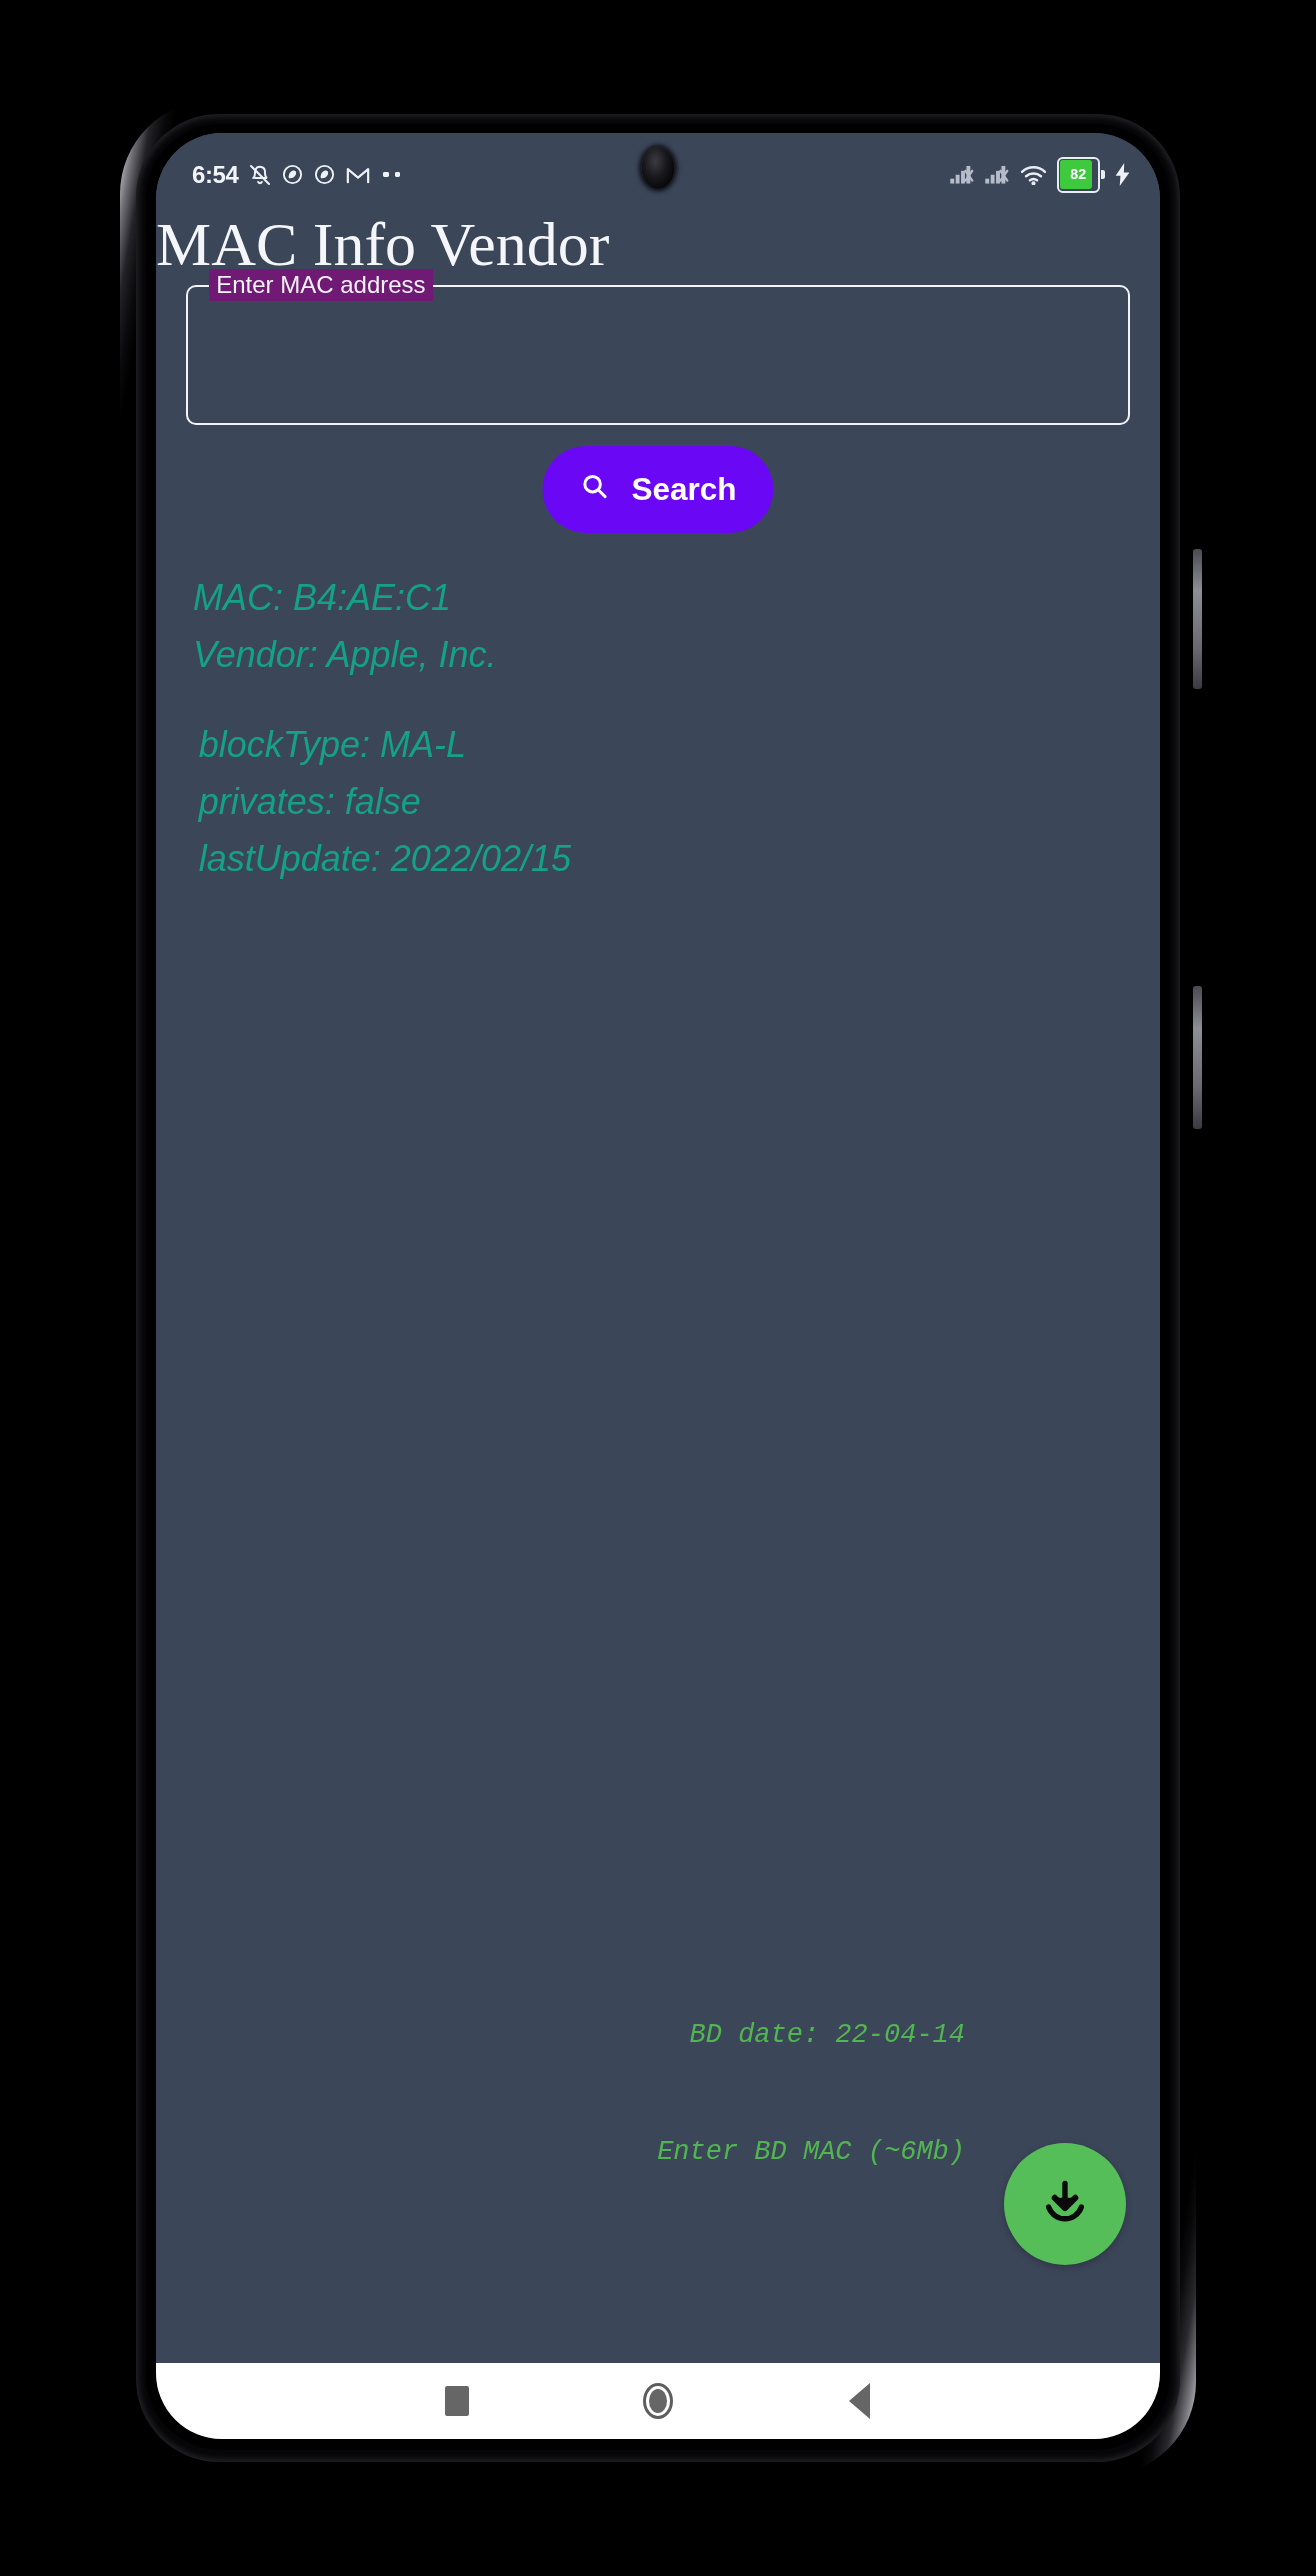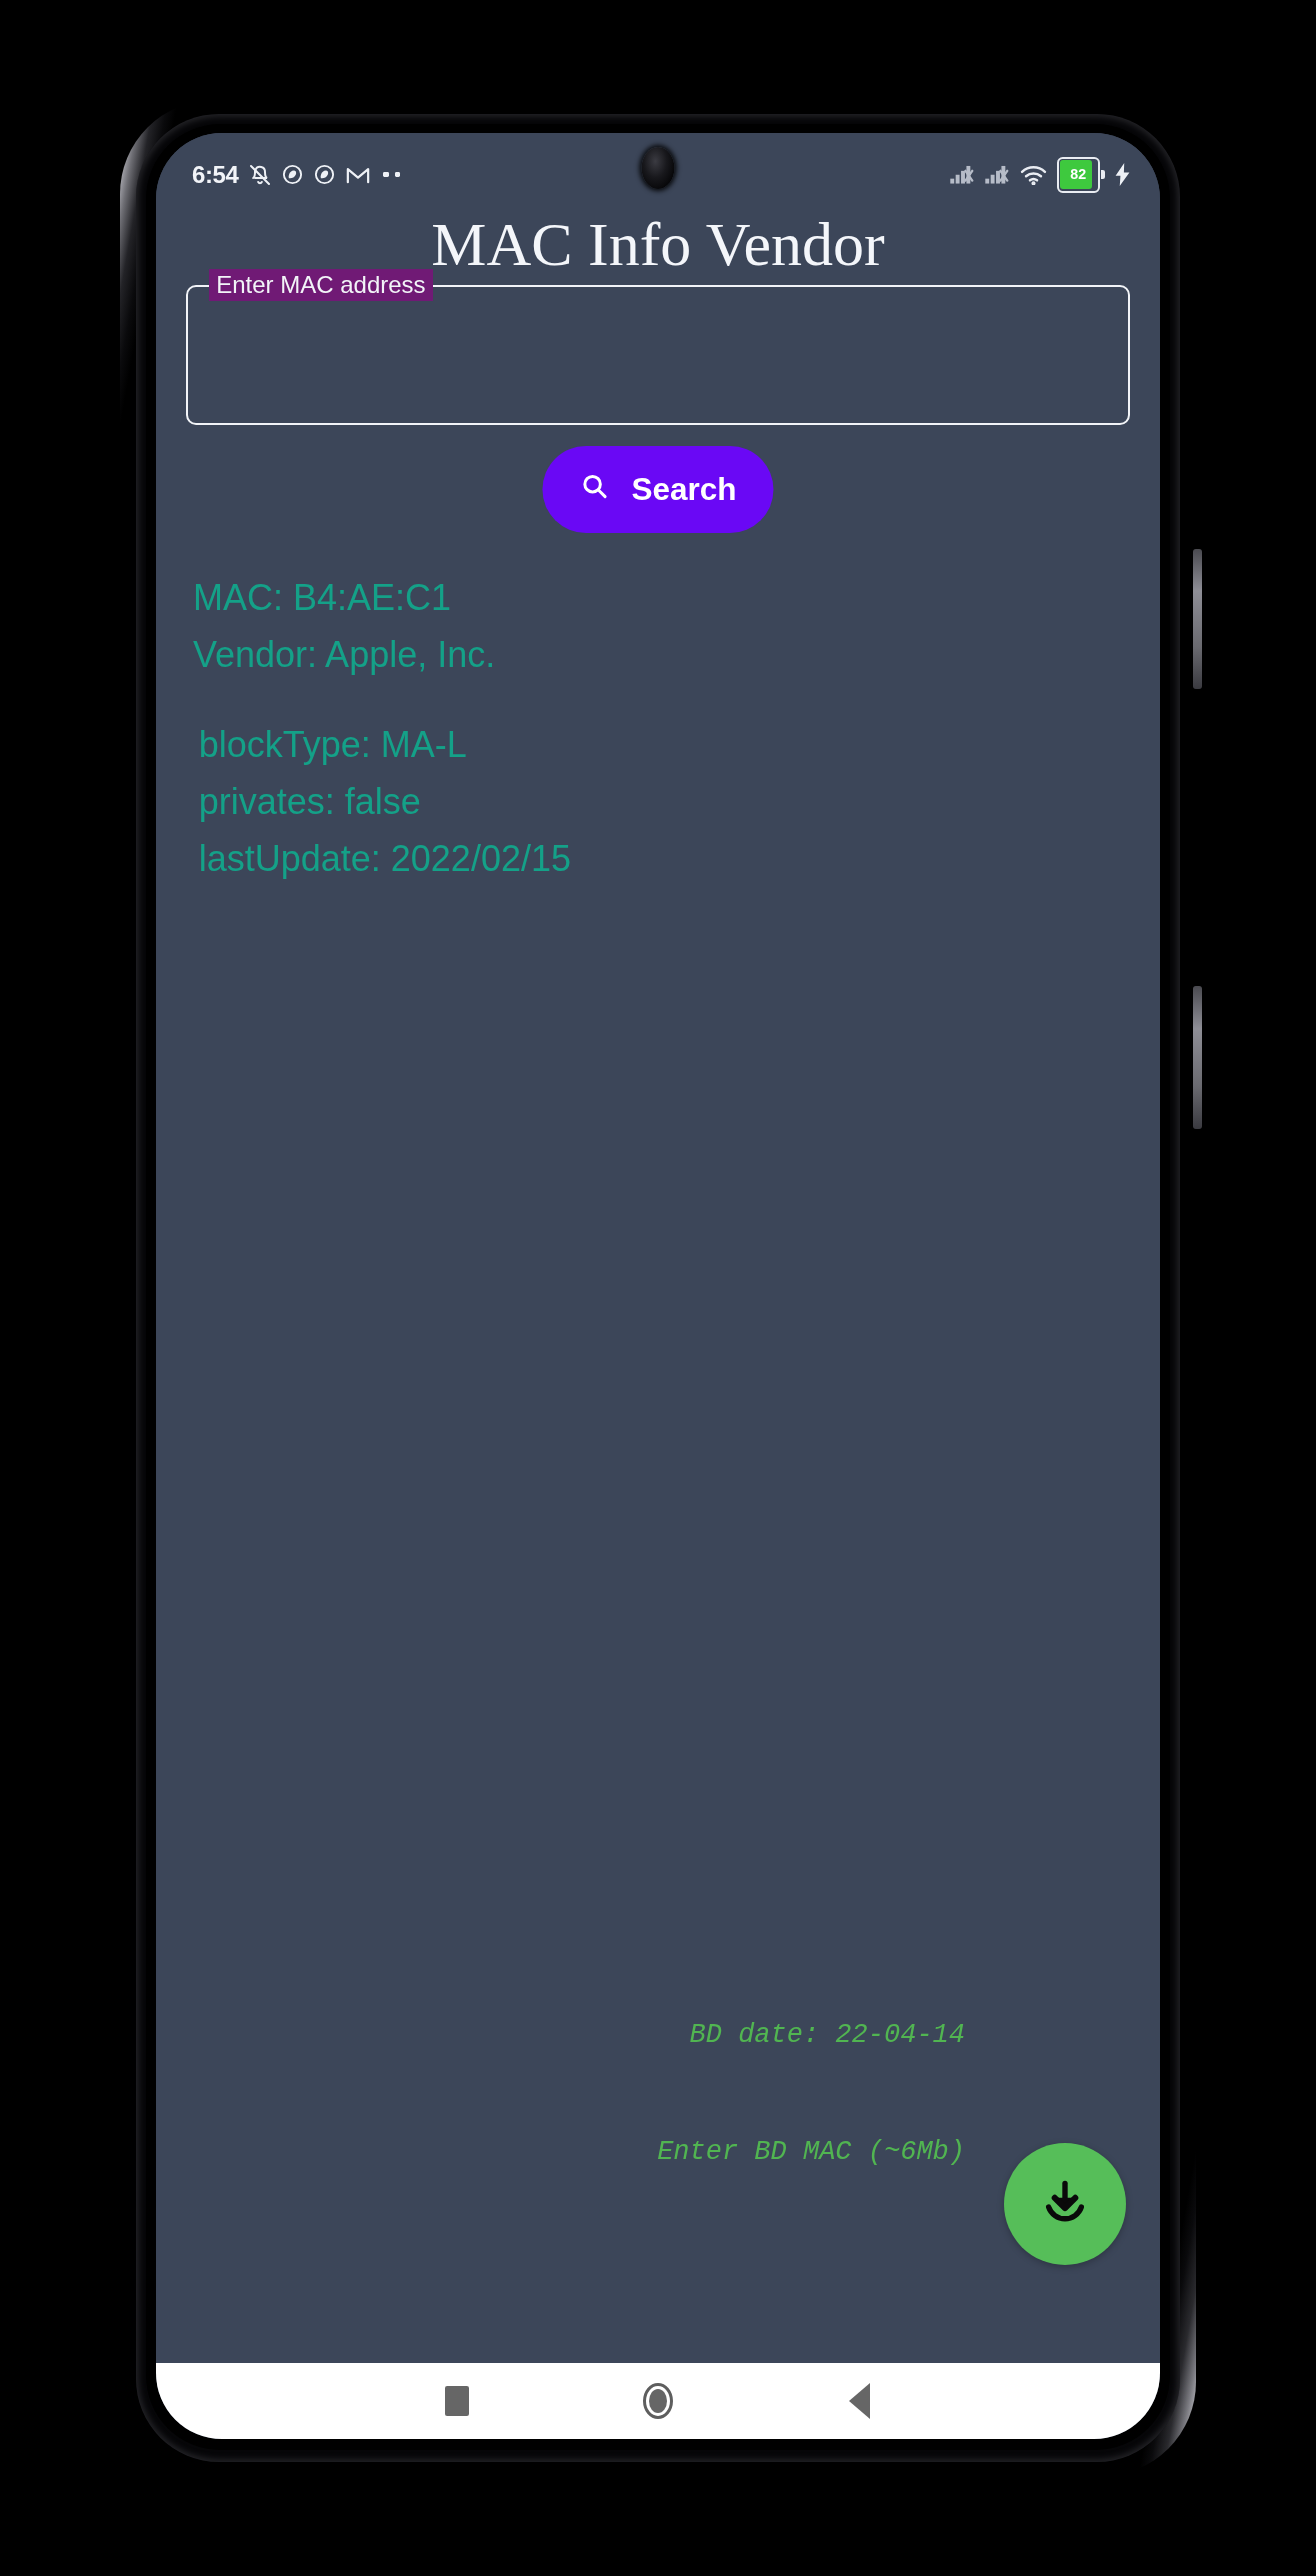--- a/index.html
+++ b/index.html
@@ -151,21 +151,20 @@
     width: 3.6px; height: 9.3px;
     background: #e9ecf2;
     border-radius: 0 2.1px 2.1px 0;
   }
 
   
   #app-title {
     position: absolute;
     top: 80px;
     left: 0; right: 0;
-    text-align: center;
     font-family: "Liberation Serif", serif;
     font-size: 62px;
     line-height: 1;
     color: #f4f6fa;
     letter-spacing: 0px;
   }
 
   #mac-field-wrap {
     position: absolute;
     left: 30px;
@@ -228,20 +227,21 @@
     left: 37px;
     right: 29px;
     top: 436px;
     color: #14a188;
   }
   .result-line {
     font-size: 36px;
     line-height: 57px;
     color: #14a188;
     white-space: pre;
+    font-style: italic;
   }
   .result-line.spacer { height: 33px; line-height: 33px; }
   .result-group-2 { margin-left: 5.7px; }
 
   
   #footer {
     position: absolute;
     left: 0; right: 0;
     bottom: 94px;
     height: 129px;

